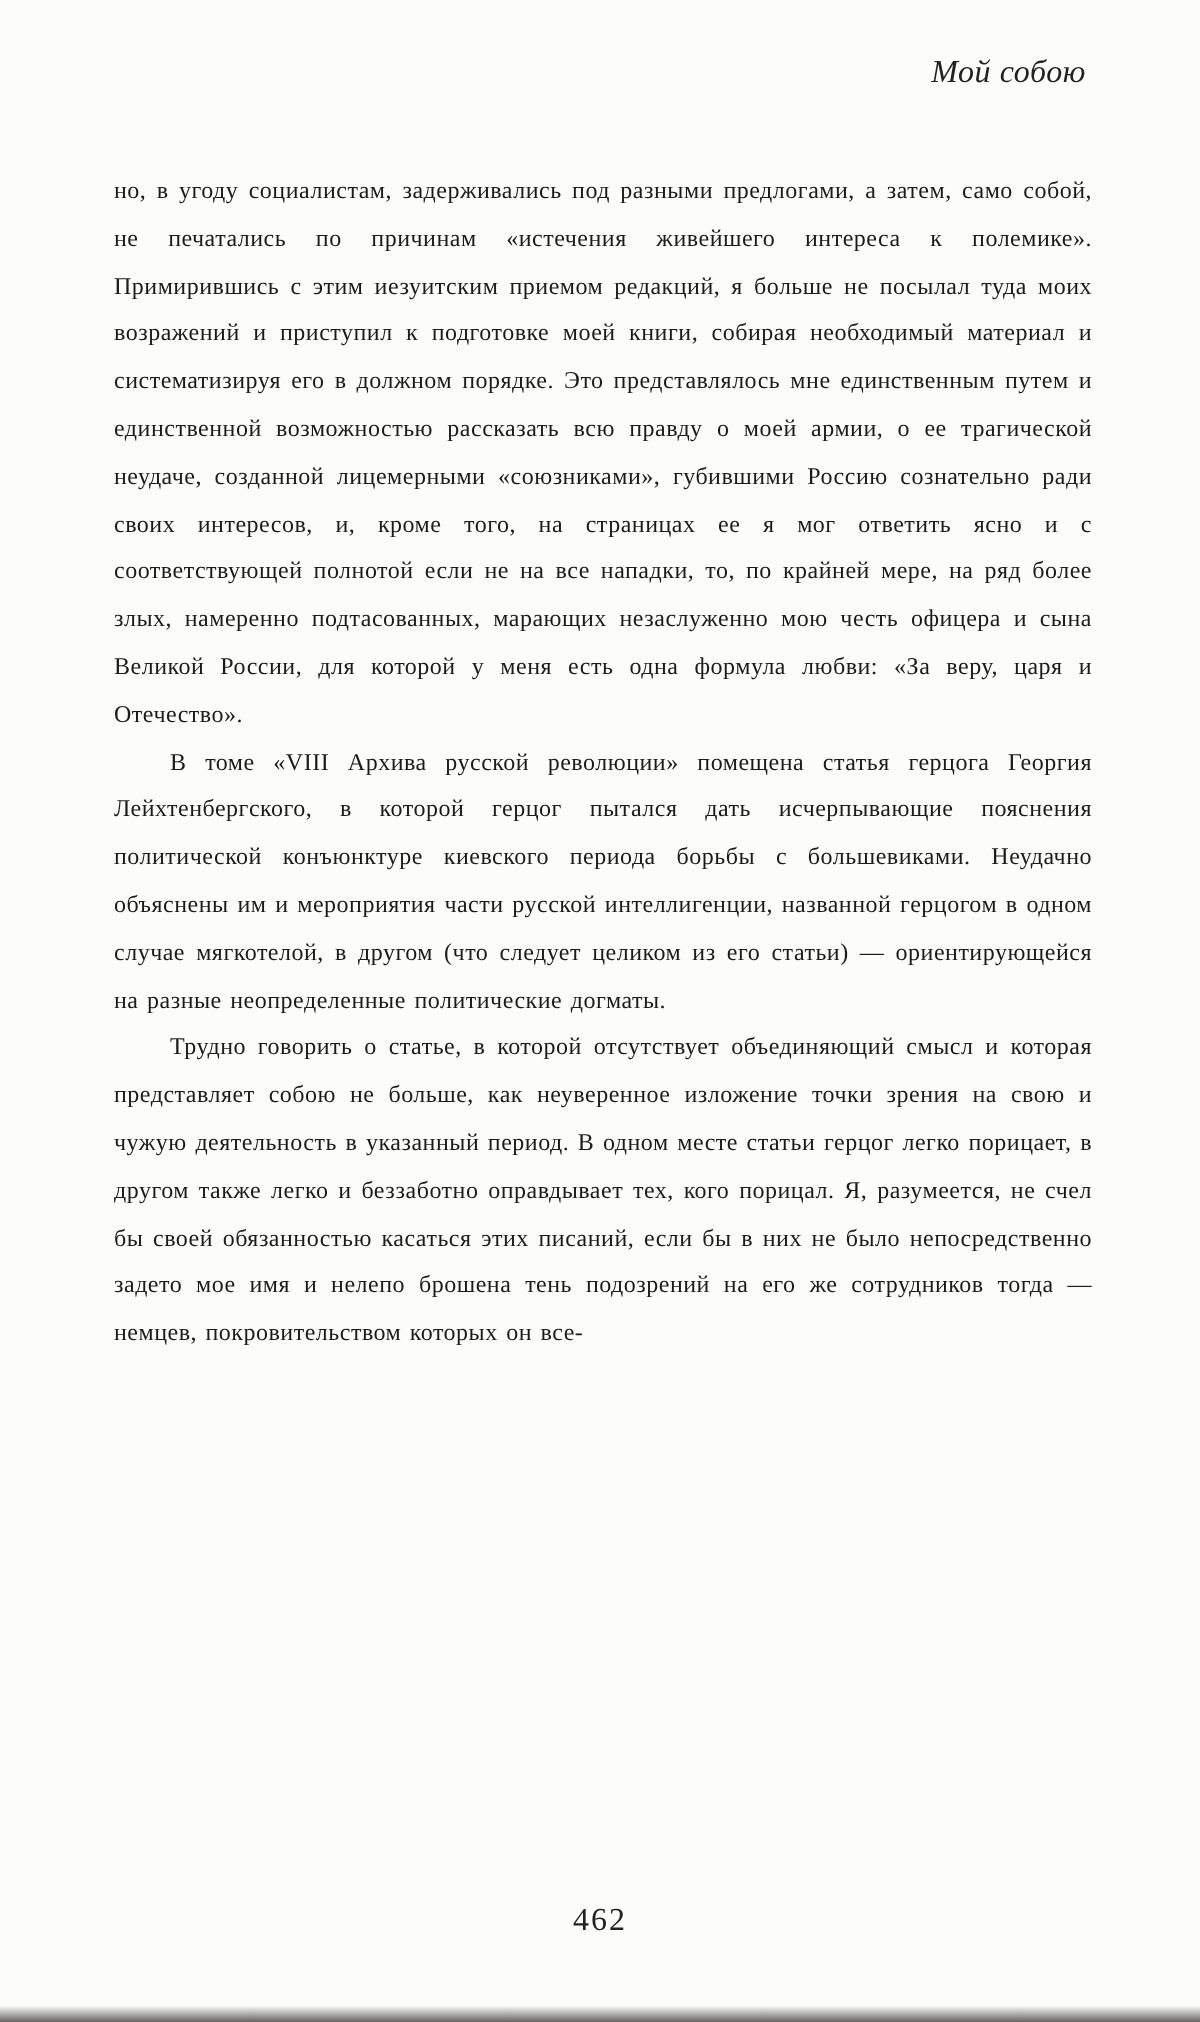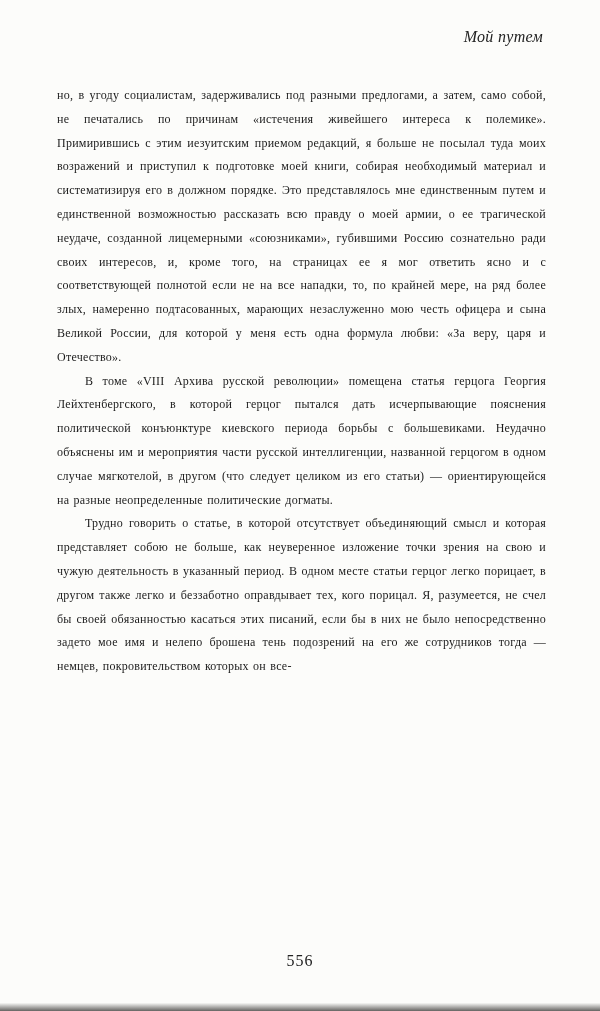--- a/index.html
+++ b/index.html
@@ -64,26 +64,26 @@
     height: 8px;
     background: linear-gradient(to bottom, rgba(0,0,0,0.02), rgba(20,18,16,0.65));
   }
 </style>
 </head>
 <body>
 
 <div class="page">
 
   <div class="running-header">
-    <span>Мой путем</span>
+    <span>Мой собою</span>
   </div>
 
   <div class="text-block">
     <p class="para no-indent">но, в угоду социалистам, задерживались под разными предлогами, а затем, само собой, не печатались по причинам «истечения живейшего интереса к полемике». Примирившись с этим иезуитским приемом редакций, я больше не посылал туда моих возражений и приступил к подготовке моей книги, собирая необходимый материал и систематизируя его в должном порядке. Это представлялось мне единственным путем и единственной возможностью рассказать всю правду о моей армии, о ее трагической неудаче, созданной лицемерными «союзниками», губившими Россию сознательно ради своих интересов, и, кроме того, на страницах ее я мог ответить ясно и с соответствующей полнотой если не на все нападки, то, по крайней мере, на ряд более злых, намеренно подтасованных, марающих незаслуженно мою честь офицера и сына Великой России, для которой у меня есть одна формула любви: «За веру, царя и Отечество».</p>
     <p class="para">В томе «VIII Архива русской революции» помещена статья герцога Георгия Лейхтенбергского, в которой герцог пытался дать исчерпывающие пояснения политической конъюнктуре киевского периода борьбы с большевиками. Неудачно объяснены им и мероприятия части русской интеллигенции, названной герцогом в одном случае мягкотелой, в другом (что следует целиком из его статьи) — ориентирующейся на разные неопределенные политические догматы.</p>
     <p class="para">Трудно говорить о статье, в которой отсутствует объединяющий смысл и которая представляет собою не больше, как неуверенное изложение точки зрения на свою и чужую деятельность в указанный период. В одном месте статьи герцог легко порицает, в другом также легко и беззаботно оправдывает тех, кого порицал. Я, разумеется, не счел бы своей обязанностью касаться этих писаний, если бы в них не было непосредственно задето мое имя и нелепо брошена тень подозрений на его же сотрудников тогда — немцев, покровительством которых он все-</p>
   </div>
 
-  <div class="page-number">556</div>
+  <div class="page-number">462</div>
 
   <div class="scan-bottom-edge"></div>
 
 </div>
 
 </body></html>

